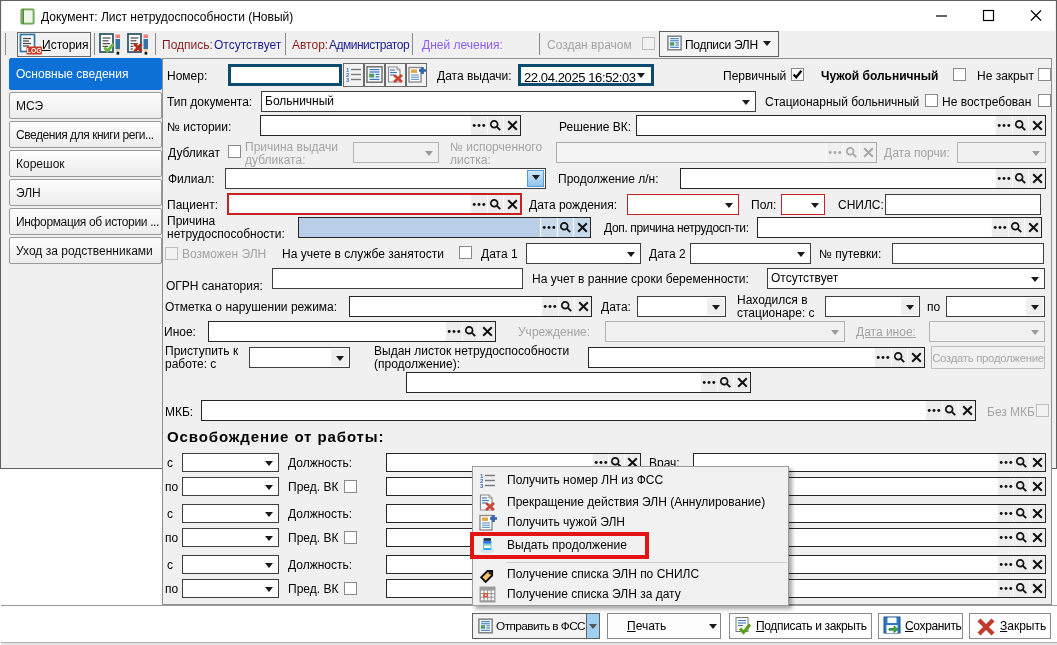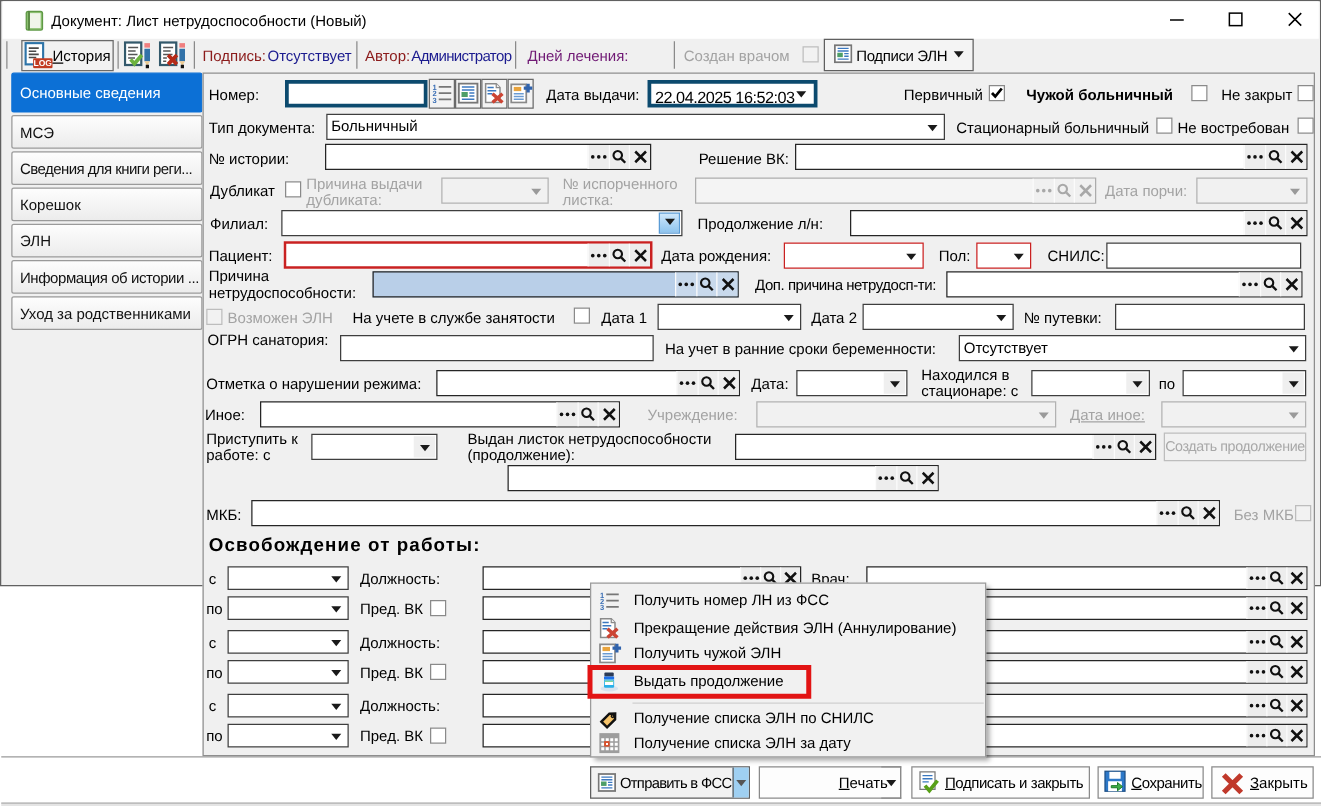--- a/index.html
+++ b/index.html
@@ -2,21 +2,21 @@
 <html><head><meta charset="utf-8"><style>
 
 *{box-sizing:border-box;margin:0;padding:0}
 body{width:1057px;height:645px;overflow:hidden}
 #w{position:relative;width:1057px;height:469px;background:#f0f0f0;font-family:"Liberation Sans",sans-serif;font-size:12px;color:#000;border:1px solid #616161}
 #title{position:absolute;left:1px;top:0;right:1px;height:30px;background:#fff}
 .lbl{position:absolute;white-space:nowrap;line-height:14px}
 .gray{color:#a3a3a3}
 .mar{color:#8b1b1b}
 .nav{color:#1b1b8f}
-.redt{color:#701a75}
+.redt{color:#8b5cf6}
 .inp{position:absolute;background:#fff;border:1px solid #3e3e3e}
 .inp.red{border:3px solid #0c4a6e}
 .lk{position:absolute;background:#fff;border:1px solid #252525}
 .lk.red{border:2px solid #c92121}
 .lk.blue{background:#b9cfe8}
 .lk.dis{background:#f4f4f4;border-color:#acacac}
 .bts{position:absolute;right:0;top:0;bottom:0;display:flex;background:#ededed}
 .lk.blue .bts{background:#c8d9ec}
 .lk.dis .bts{background:#f0f0f0}
 .bcell{flex:1;display:flex;align-items:center;justify-content:center;font-style:normal;border-left:1px solid #fbfbfb}
@@ -401,21 +401,21 @@
 <div class="lbl" style="left:480px;top:246px;">Дата 1</div>
 <div class="cb " style="left:525px;top:242px;width:115px;height:21px">
       <span class="car"></span>
     </div>
 <div class="lbl" style="left:648px;top:246px;">Дата 2</div>
 <div class="cb " style="left:689px;top:242px;width:121px;height:21px">
       <span class="car"></span>
     </div>
 <div class="lbl" style="left:818px;top:246px;">№ путевки:</div>
 <div class="inp " style="left:891px;top:242px;width:152px;height:21px;"></div>
-<div class="lbl" style="left:165px;top:264px;">ОГРН санатория:</div>
+<div class="lbl" style="left:165px;top:278px;">ОГРН санатория:</div>
 <div class="inp " style="left:271px;top:267px;width:251px;height:21px;"></div>
 <div class="lbl" style="left:531px;top:271px;">На учет в ранние сроки беременности:</div>
 <div class="cb " style="left:766px;top:267px;width:278px;height:21px">
       <span class="cbt">Отсутствует</span>
       <span class="car"></span>
     </div>
 <div class="lbl" style="left:164px;top:299px;">Отметка о нарушении режима:</div>
 <div class="lk " style="left:348px;top:295px;width:243px;height:21px">
       <span class="bts" style="width:50px">
         <i class="bcell">
@@ -882,21 +882,21 @@
           <line x1="9.5" y1="10.8" x2="13.5" y2="10.8"></line>
           <line x1="3.5" y1="13.4" x2="13.5" y2="13.4"></line>
         </g>
         <rect x="3.2" y="7.6" width="5" height="4" fill="#4d9e68"></rect>
       </svg></div>
 <div class="lbl" style="left:495px;top:618px;letter-spacing:-0.55px;font-size:11.8px">Отправить в ФСС</div>
 <div style="position:absolute;left:585px;top:613px;width:13px;height:24px;background:#9fd0f2;border-left:1px solid #5f5f5f;display:flex;align-items:center;justify-content:center">
       <span class="car" style="position:static;margin:0;border-top-color:#555"></span>
     </div>
 <div class="btn" style="position:absolute;left:606px;top:612px;width:114px;height:26px;"></div>
-<div class="lbl" style="left:670px;top:618px;"><u>П</u>ечать</div>
+<div class="lbl" style="left:626px;top:618px;"><u>П</u>ечать</div>
 <div style="position:absolute;left:704px;top:612px;width:16px;height:26px;border:1px solid #8a8a8a;border-left:none;display:flex;align-items:center;justify-content:center">
       <span class="car" style="position:static;margin:0"></span>
     </div>
 <div class="btn" style="position:absolute;left:728px;top:612px;width:143px;height:26px;"></div>
 <div style="position:absolute;left:733px;top:615px"><svg width="20" height="20" viewBox="0 0 20 20">
         <rect x="2" y="1.5" width="12" height="14" fill="#fff" stroke="#7a7a7a"></rect>
         <g stroke="#3b78c0" stroke-width="1.1">
           <line x1="4" y1="4.5" x2="12" y2="4.5"></line>
           <line x1="4" y1="7" x2="12" y2="7"></line>
           <line x1="4" y1="9.5" x2="9" y2="9.5"></line>

